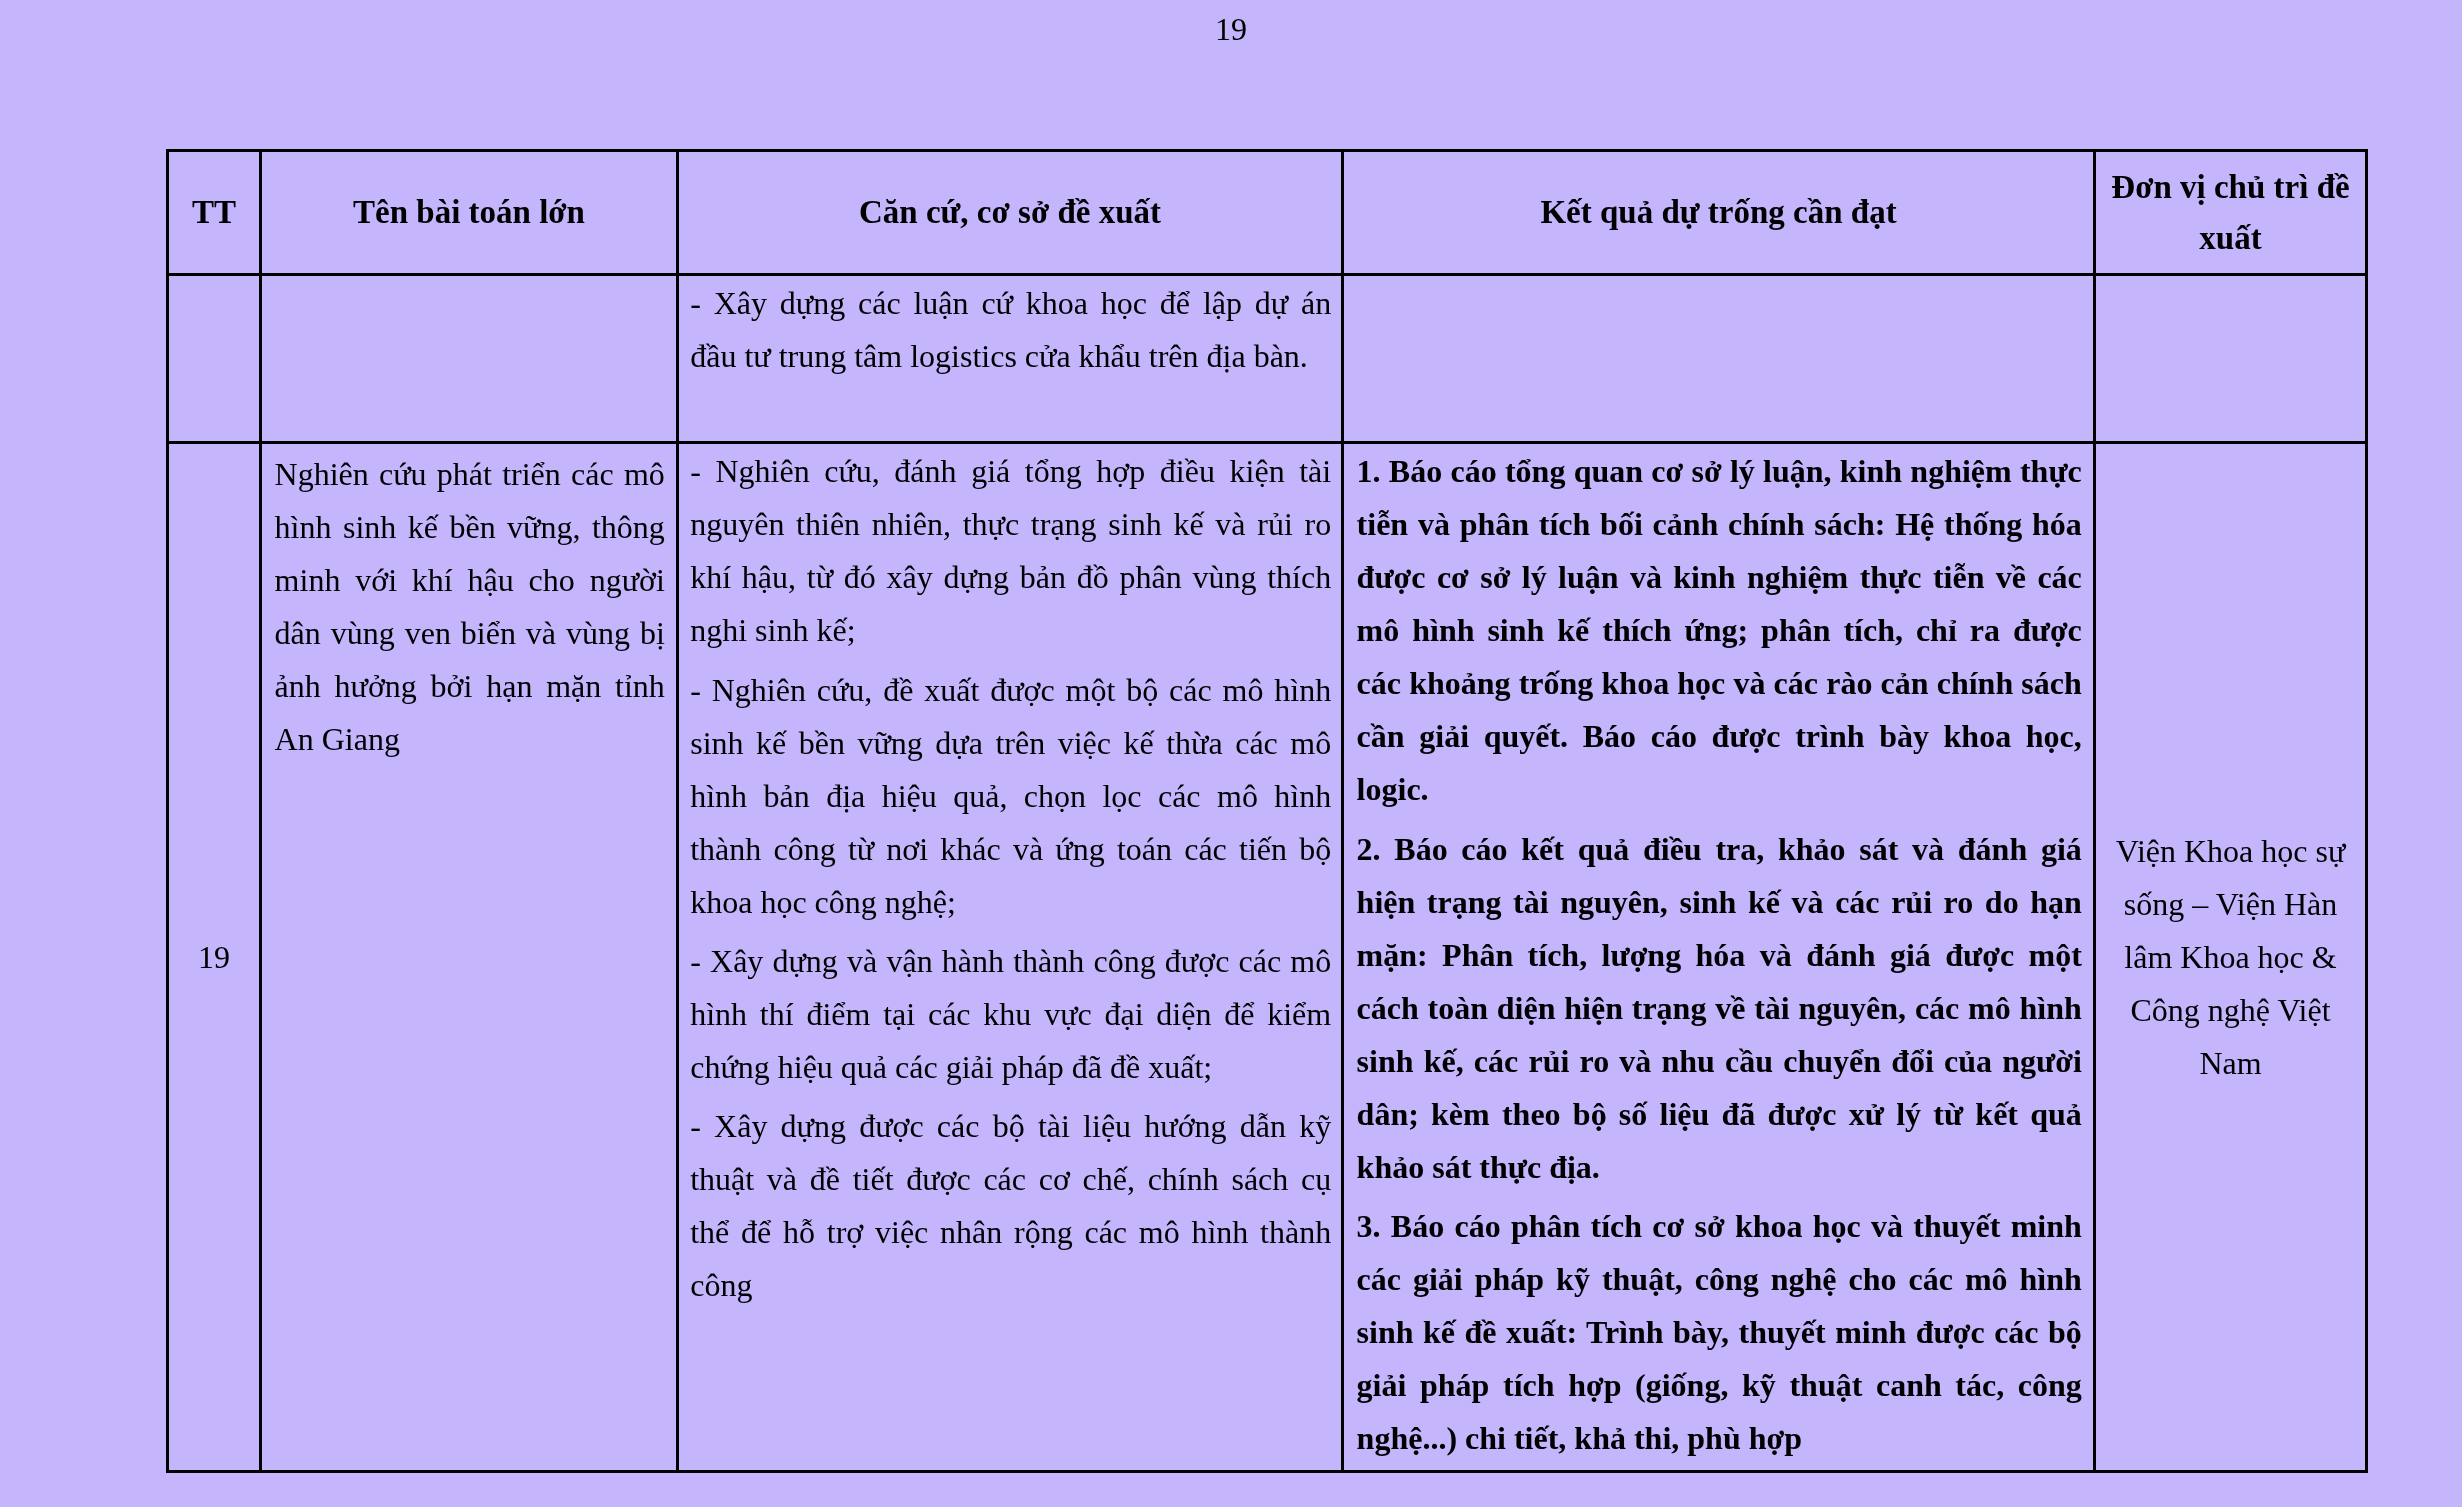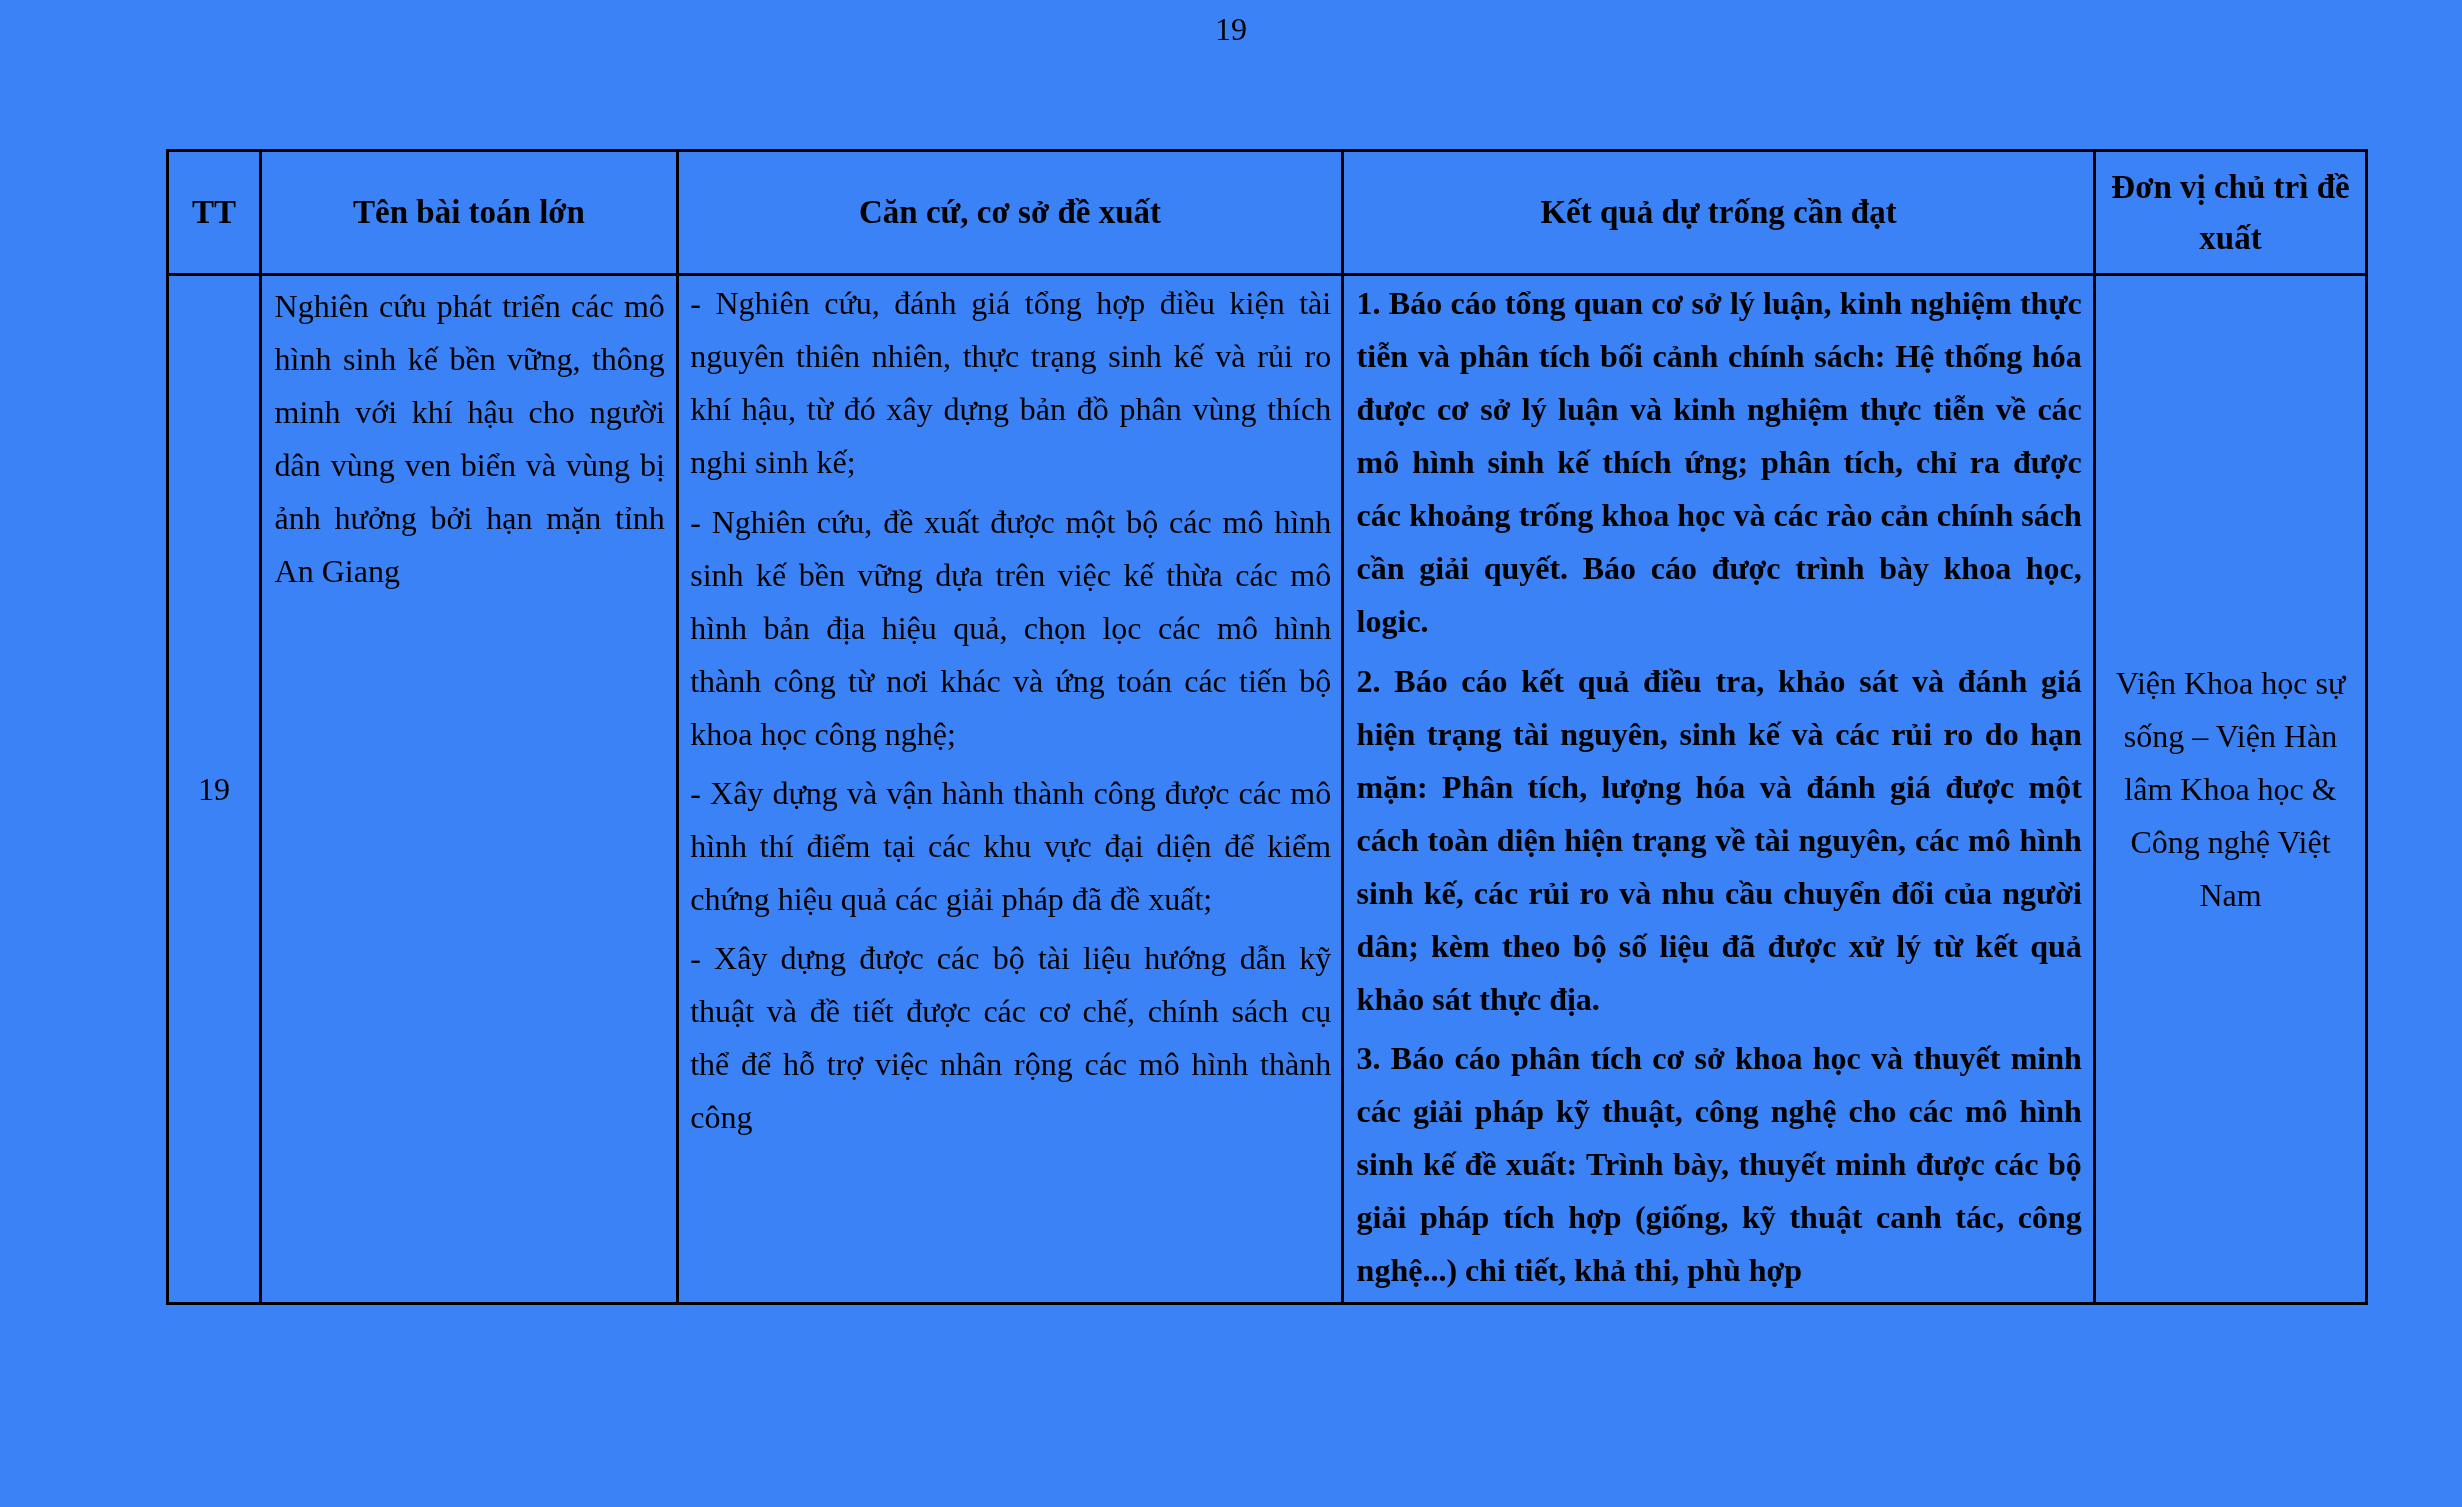--- a/index.html
+++ b/index.html
@@ -12,21 +12,21 @@
     height: 1507px;
     font-family: "Liberation Serif", "DejaVu Serif", serif;
     color: #000000;
     position: relative;
     overflow: hidden;
   }
   .page {
     position: relative;
     width: 2462px;
     height: 1507px;
-    background: #3b82f6;
+    background: #c4b5fd;
     overflow: hidden;
   }
   .page-number {
     position: absolute;
     top: 9.8px;
     left: 0;
     width: 100%;
     text-align: center;
     font-size: 32px;
     line-height: 39px;
@@ -114,20 +114,29 @@
     <thead>
       <tr class="header-row">
         <th>TT</th>
         <th>Tên bài toán lớn</th>
         <th>Căn cứ, cơ sở đề xuất</th>
         <th>Kết quả dự trống cần đạt</th>
         <th>Đơn vị chủ trì đề xuất</th>
       </tr>
     </thead>
     <tbody>
+      <tr class="row-cont">
+        <td class="c-tt"></td>
+        <td class="c-name"></td>
+        <td class="c-basis">
+            <p>- Xây dựng các luận cứ khoa học để lập dự án đầu tư trung tâm logistics cửa khẩu trên địa bàn.</p>
+          </td>
+        <td class="c-result"></td>
+        <td class="c-unit"></td>
+      </tr>
       <tr class="row-main">
         <td class="c-tt">19</td>
         <td class="c-name">Nghiên cứu phát triển các mô hình sinh kế bền vững, thông minh với khí hậu cho người dân vùng ven biển và vùng bị ảnh hưởng bởi hạn mặn tỉnh An Giang</td>
         <td class="c-basis">
             <p>- Nghiên cứu, đánh giá tổng hợp điều kiện tài nguyên thiên nhiên, thực trạng sinh kế và rủi ro khí hậu, từ đó xây dựng bản đồ phân vùng thích nghi sinh kế;</p>
             <p>- Nghiên cứu, đề xuất được một bộ các mô hình sinh kế bền vững dựa trên việc kế thừa các mô hình bản địa hiệu quả, chọn lọc các mô hình thành công từ nơi khác và ứng toán các tiến bộ khoa học công nghệ;</p>
             <p>- Xây dựng và vận hành thành công được các mô hình thí điểm tại các khu vực đại diện để kiểm chứng hiệu quả các giải pháp đã đề xuất;</p>
             <p>- Xây dựng được các bộ tài liệu hướng dẫn kỹ thuật và đề tiết được các cơ chế, chính sách cụ thể để hỗ trợ việc nhân rộng các mô hình thành công</p>
           </td>
         <td class="c-result">

